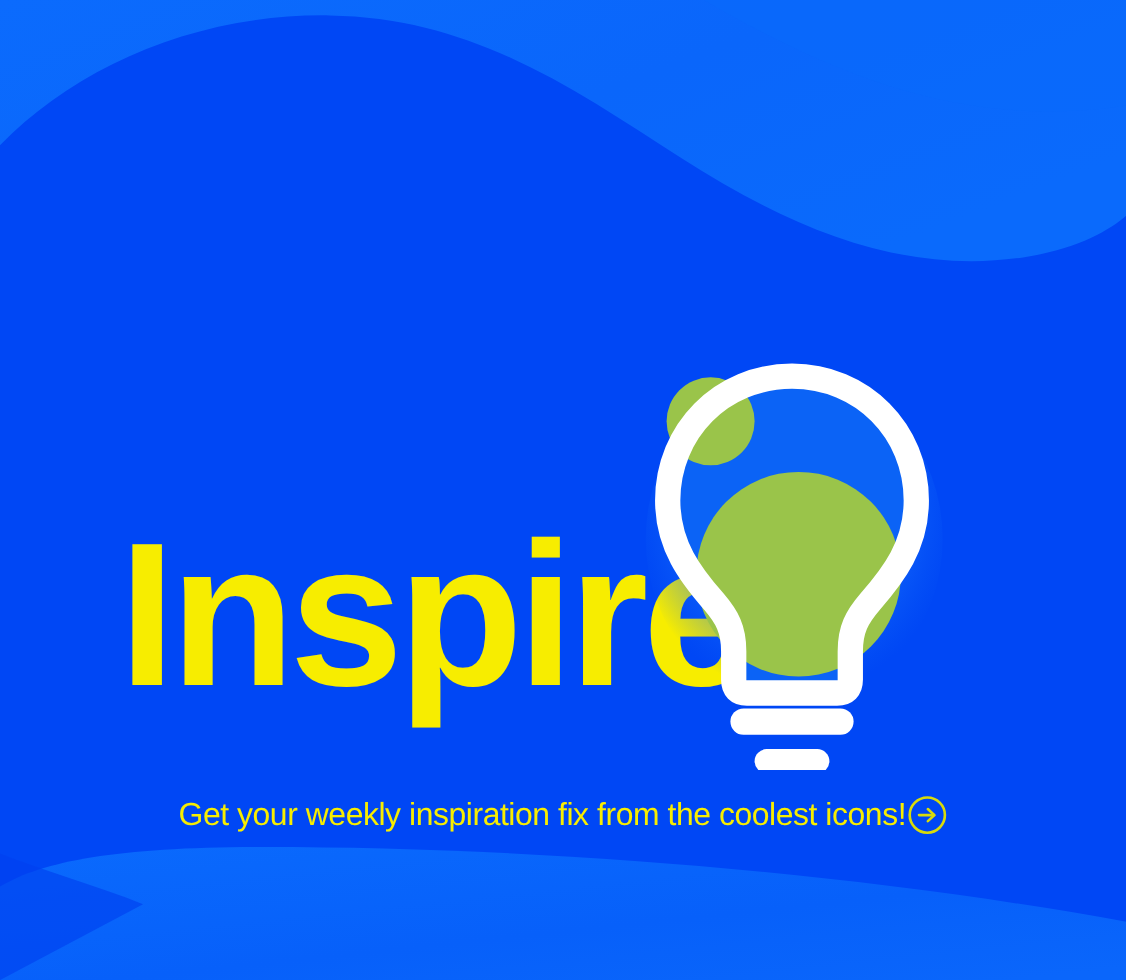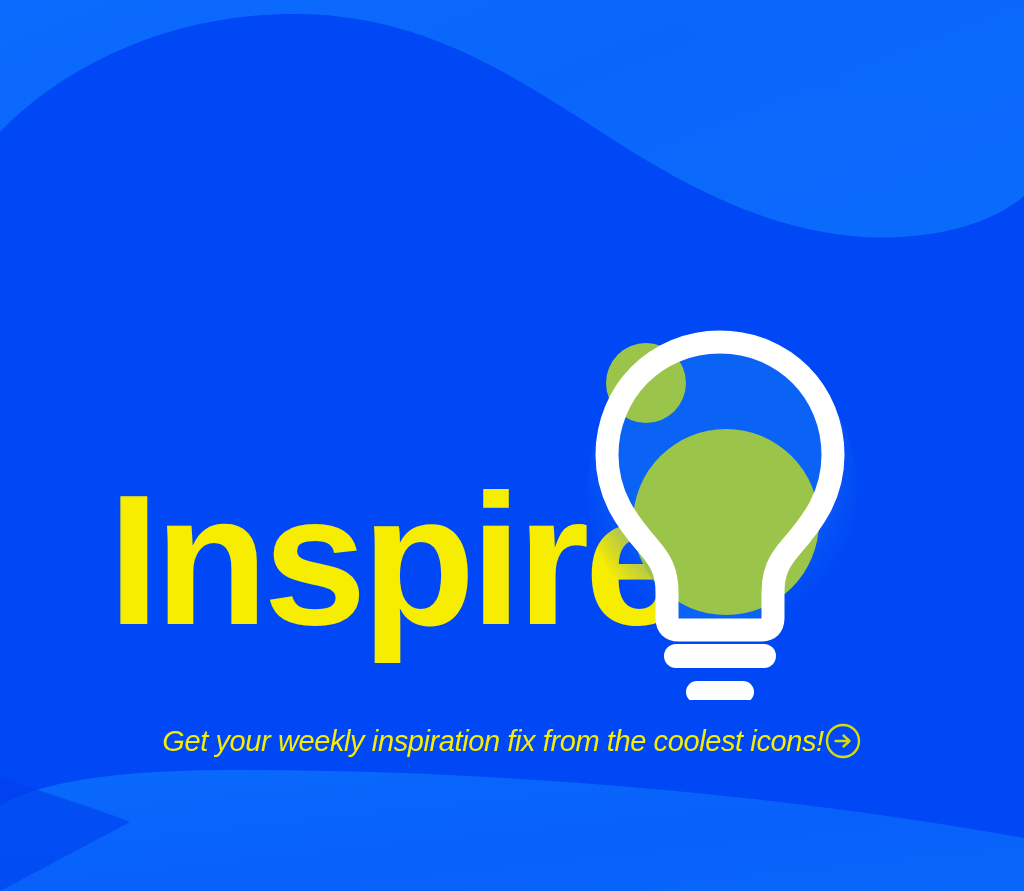--- a/index.html
+++ b/index.html
@@ -58,21 +58,20 @@
   }
 
   #tagline-row {
     position:absolute;
     left:0;
     top:722px;
     width:1024px;
     display:flex;
     align-items:center;
     justify-content:center;
-    font-style:italic;
   }
 
   #tagline-text {
     color:#F7ED00;
     font-family:"Liberation Sans", sans-serif;
     font-weight:normal;
     font-size:29px;
     letter-spacing:-0.4px;
     white-space:nowrap;
   }

